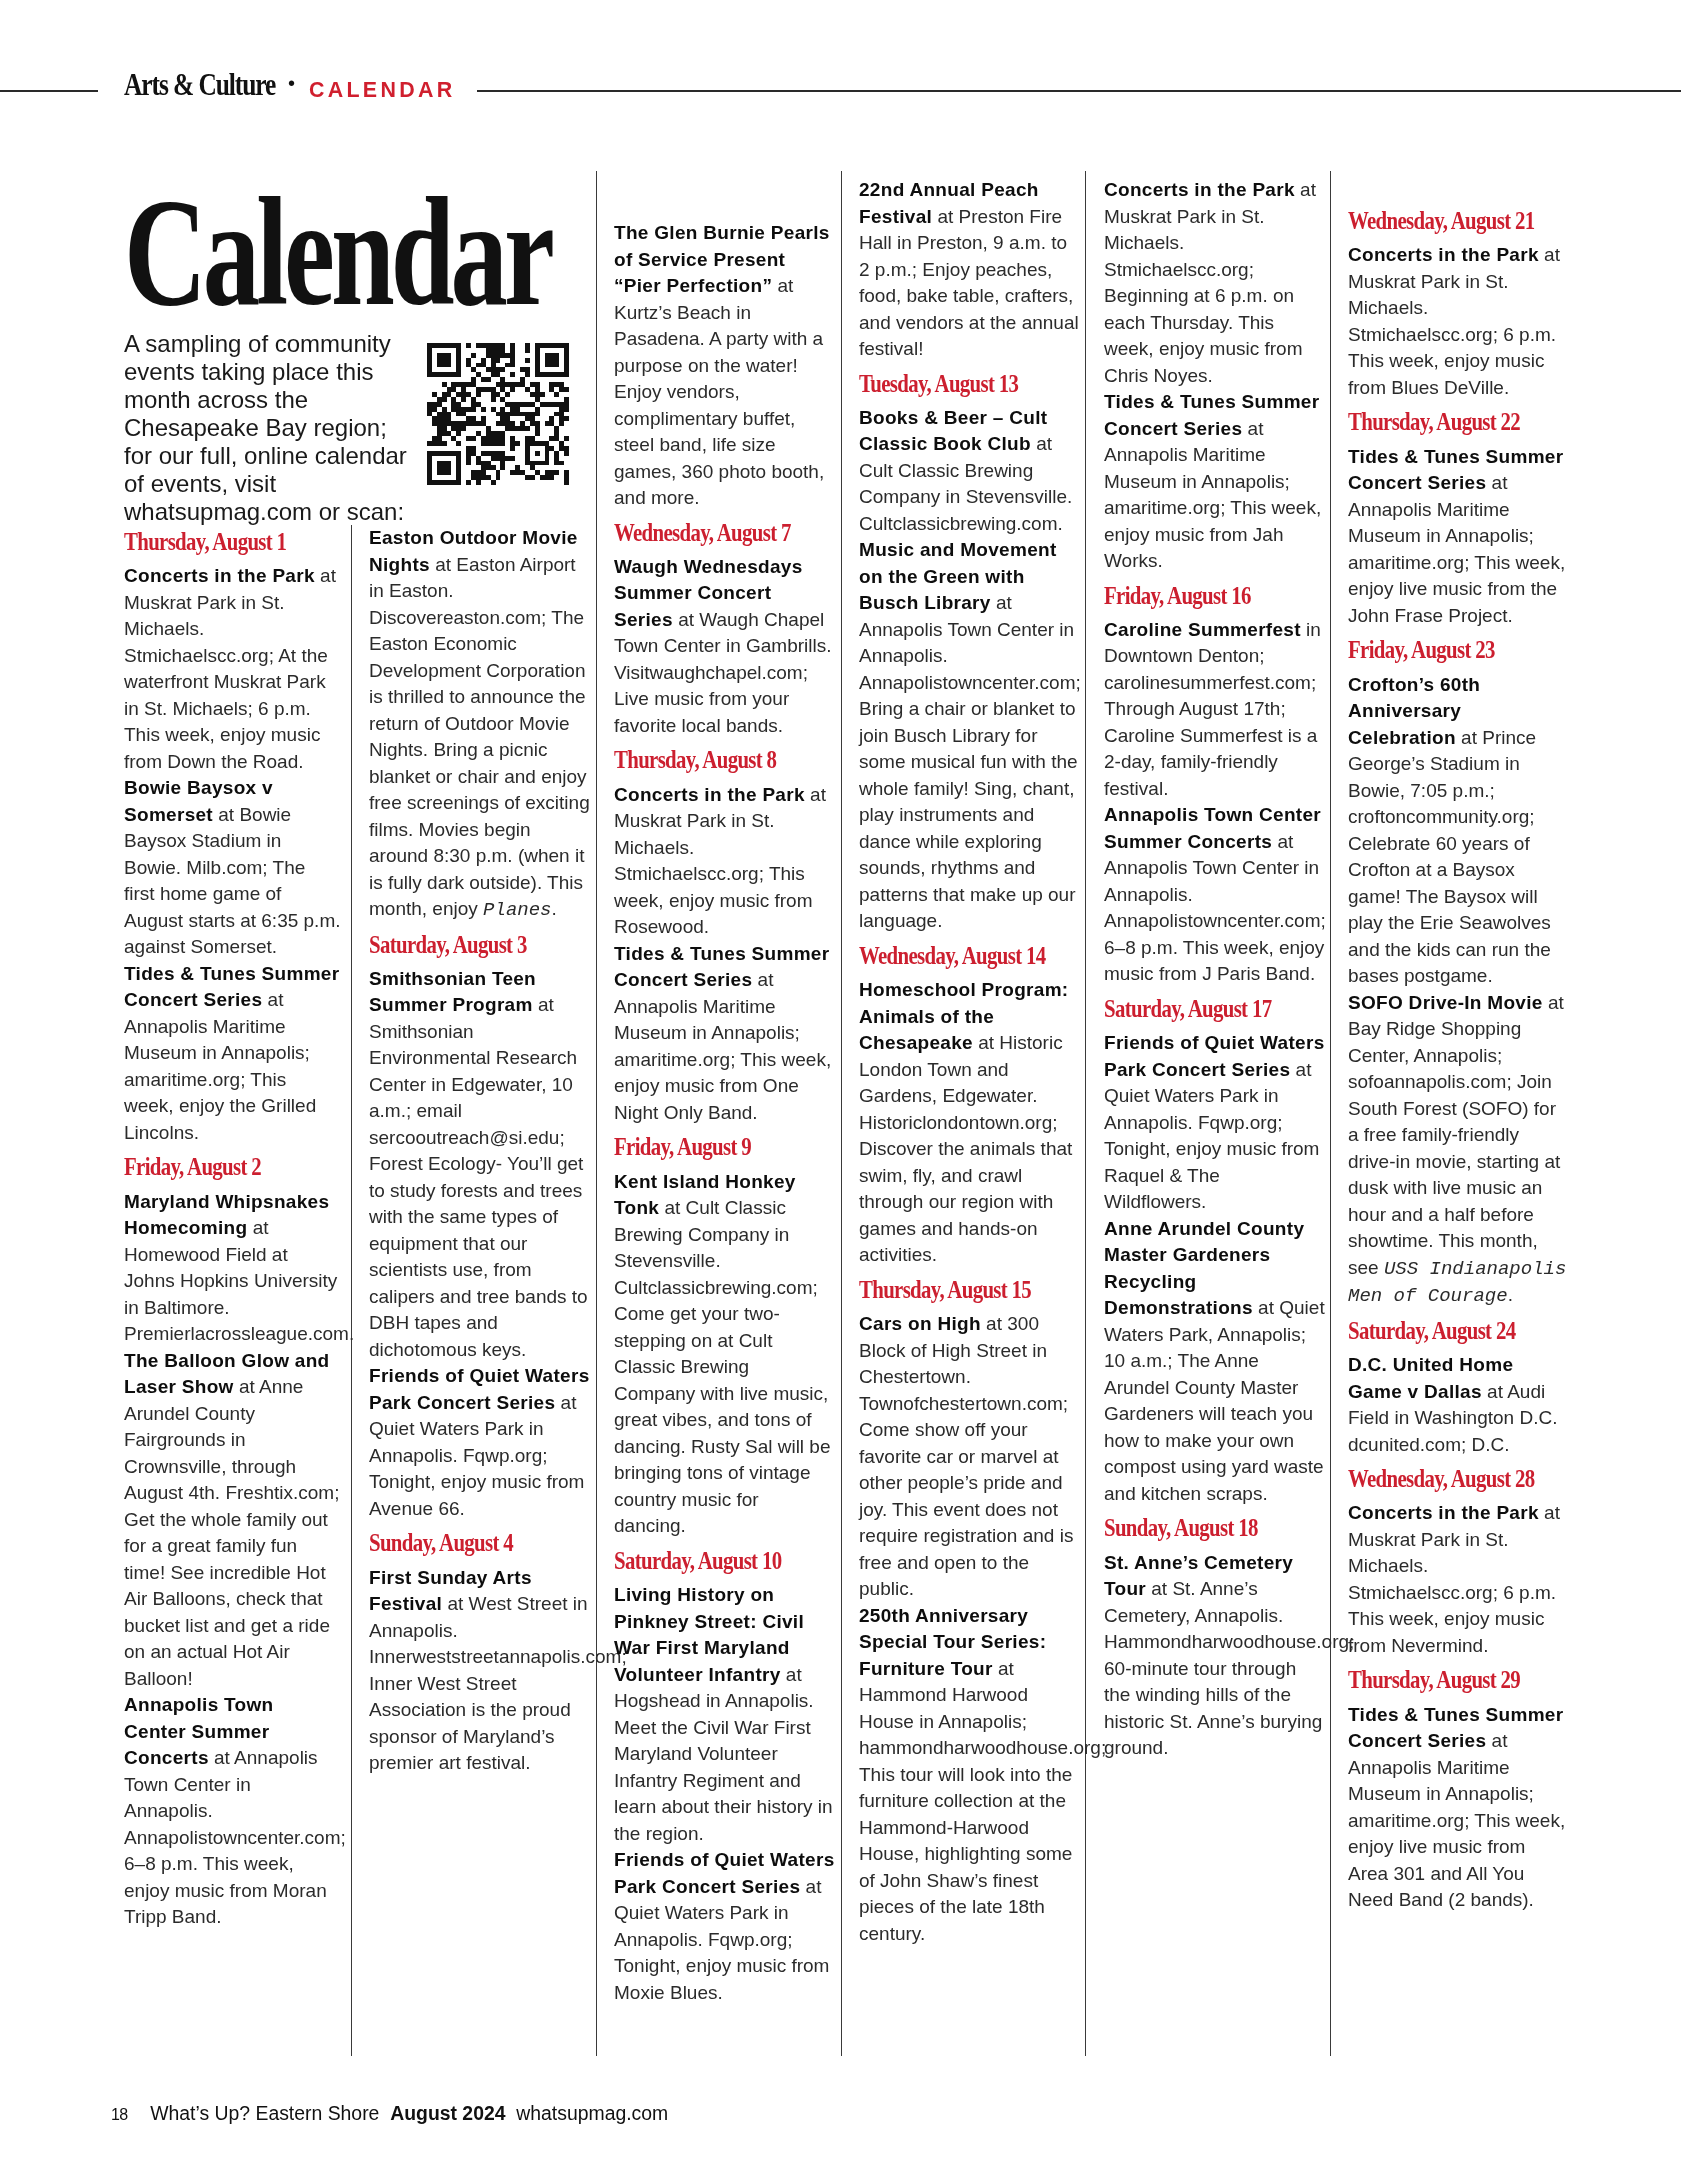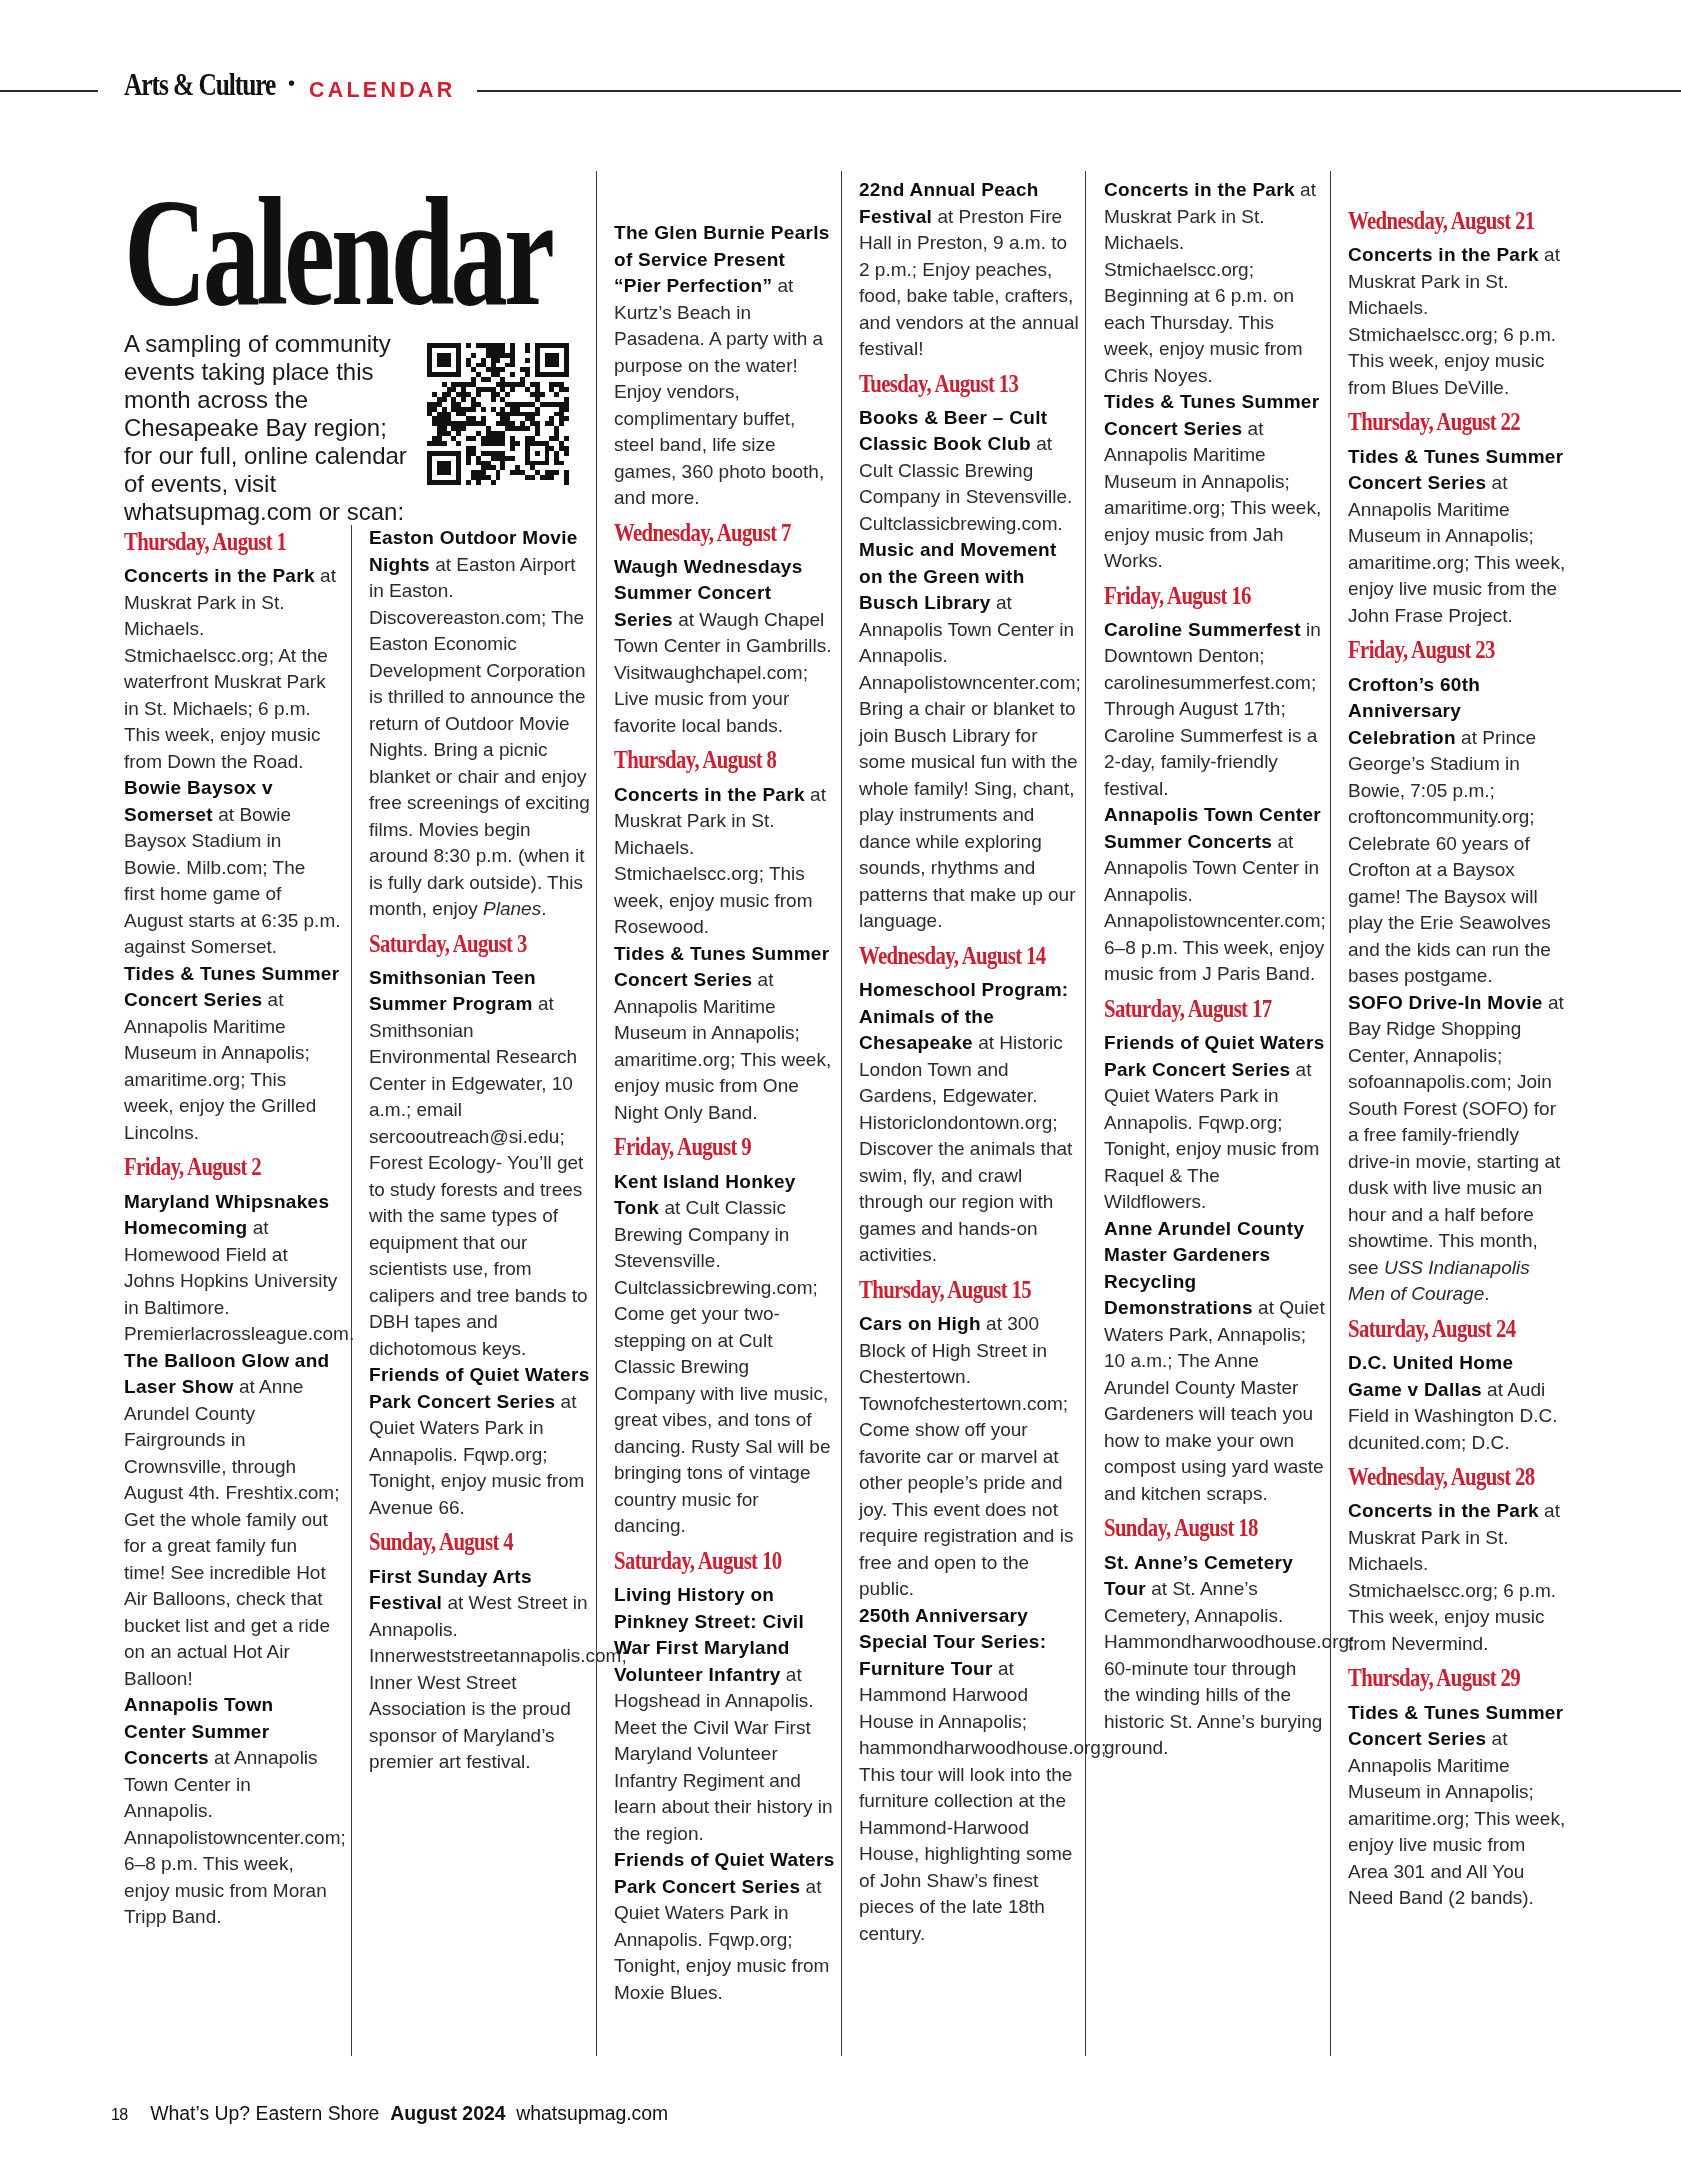--- a/index.html
+++ b/index.html
@@ -23,21 +23,21 @@
   .qr { position: absolute; left: 427px; top: 343px; width: 142px; height: 142px; }
 
   
   .col { position: absolute; font-size: 19px; line-height: 26.5px; color: #2b2b2b; }
   .col .day { font-family: "Liberation Serif", "DejaVu Serif", serif; color: #cc1f2f; font-size: 25.4px; font-weight: bold;
               letter-spacing: -0.8px; line-height: 33px; margin: 4px 0 5.4px 0; white-space: nowrap;
               transform: scaleX(0.82); transform-origin: left center; }
   .col .day:first-child { margin-top: 0; }
   .col .evt { margin: 0; }
   .col .evt b { color: #0d0d0d; font-weight: bold; letter-spacing: 0.3px; }
-  .col .evt i { font-style: italic; }
+  .col .evt i { font-style: italic; font-family: Liberation Mono, monospace; }
 
   .c1 { left: 124px; top: 525px; width: 217px; }
   .c2 { left: 369px; top: 525px; width: 221px; }
   .c3 { left: 614px; top: 177px; width: 221px; margin-top: 43px; }
   .c4 { left: 859px; top: 177px; width: 221px; }
   .c5 { left: 1104px; top: 177px; width: 221px; }
   .c6 { left: 1348px; top: 171px; width: 221px; margin-top: 33px; }
 
   .vline { position: absolute; width: 1.3px; background: #3a3a3a; }
   .v1 { left: 351px; top: 525px; height: 1531px; }

